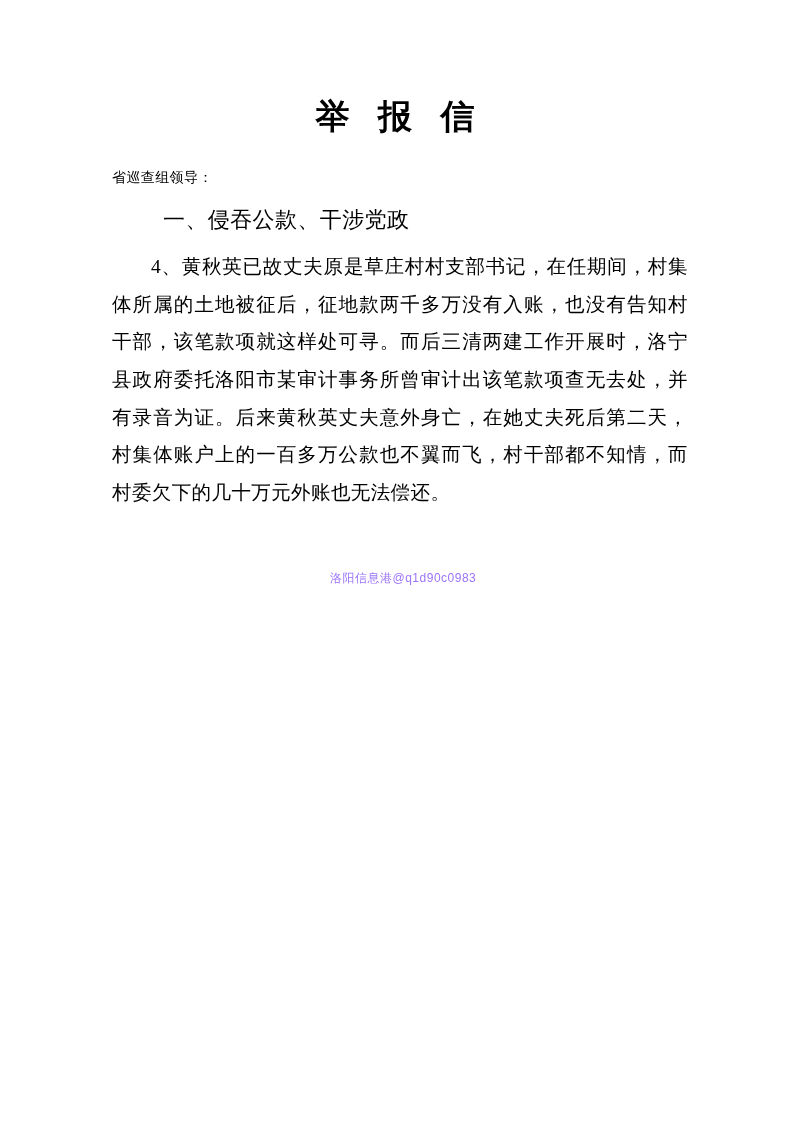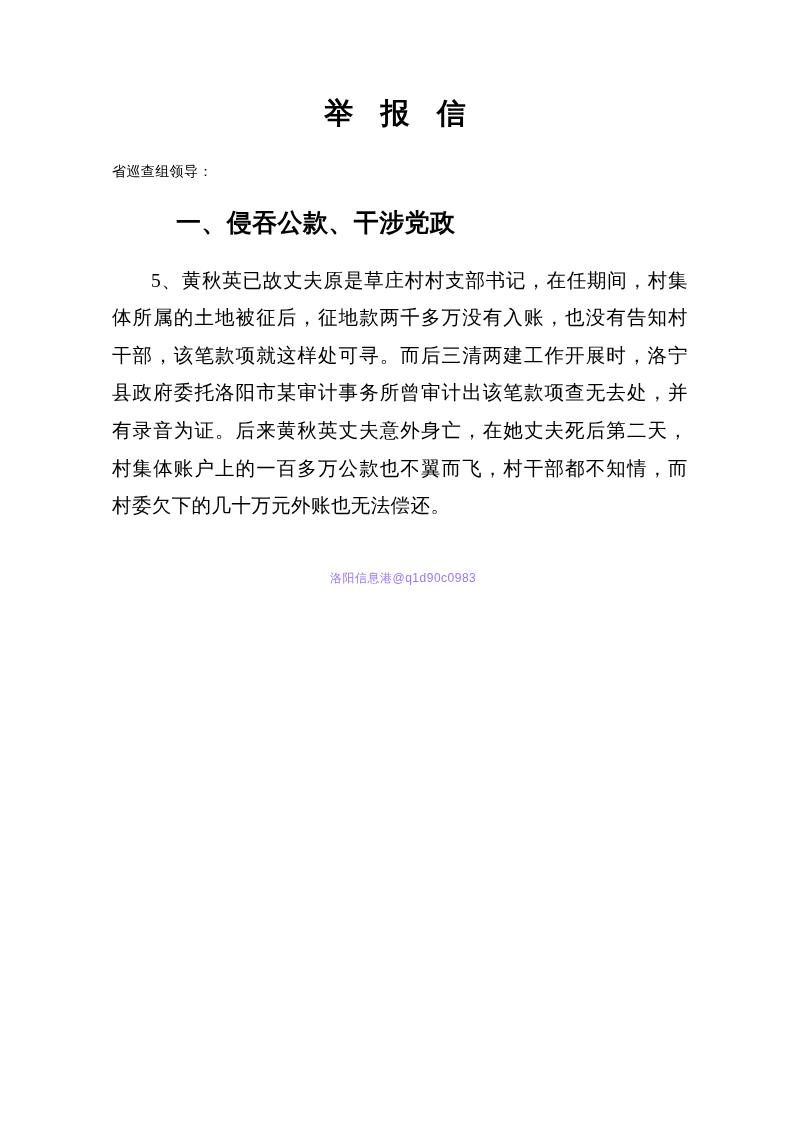--- a/index.html
+++ b/index.html
@@ -17,21 +17,21 @@
   .page {
     position: relative;
     width: 800px;
     height: 1131px;
     box-sizing: border-box;
     padding: 95px 112px 40px 112px;
     background: #ffffff;
   }
   .doc-title {
     text-align: center;
-    font-size: 29px;
+    font-size: 34px;
     font-weight: bold;
     letter-spacing: 10px;
     margin: 0 0 26px 0;
     line-height: 1.3;
     font-family: "Liberation Serif", "DejaVu Serif", serif;
   }
   .salutation {
     font-size: 14px;
     line-height: 1.9;
     margin: 0 0 2px 0;
@@ -43,24 +43,24 @@
     line-height: 1.93;
     margin: 0;
     text-align: justify;
     text-justify: inter-ideograph;
     letter-spacing: 0.4px;
   }
   .indent {
     text-indent: 2em;
   }
   .section-head {
-    font-size: 25px;
-    font-weight: bold;
+    font-size: 22px;
+    font-weight: normal;
     line-height: 1.93;
-    margin: 14px;
+    margin: 7px;
     text-indent: 2em;
     letter-spacing: 0.4px;
   }
   .watermark {
     position: absolute;
     left: 330px;
     top: 570px;
     font-size: 12px;
     color: #8b5cf6;
     opacity: 0.85;
@@ -75,18 +75,18 @@
 
 <div class="page">
 
   <h1 class="doc-title">举 报 信</h1>
 
   <p class="salutation">省巡查组领导：</p>
 
 
   <p class="section-head">一、侵吞公款、干涉党政</p>
 
-  <p class="para indent">5、黄秋英已故丈夫原是草庄村村支部书记，在任期间，村集体所属的土地被征后，征地款两千多万没有入账，也没有告知村干部，该笔款项就这样处可寻。而后三清两建工作开展时，洛宁县政府委托洛阳市某审计事务所曾审计出该笔款项查无去处，并有录音为证。后来黄秋英丈夫意外身亡，在她丈夫死后第二天，村集体账户上的一百多万公款也不翼而飞，村干部都不知情，而村委欠下的几十万元外账也无法偿还。</p>
+  <p class="para indent">4、黄秋英已故丈夫原是草庄村村支部书记，在任期间，村集体所属的土地被征后，征地款两千多万没有入账，也没有告知村干部，该笔款项就这样处可寻。而后三清两建工作开展时，洛宁县政府委托洛阳市某审计事务所曾审计出该笔款项查无去处，并有录音为证。后来黄秋英丈夫意外身亡，在她丈夫死后第二天，村集体账户上的一百多万公款也不翼而飞，村干部都不知情，而村委欠下的几十万元外账也无法偿还。</p>
 
 
   <div class="watermark">洛阳信息港@q1d90c0983</div>
 
 </div>
 
 </body></html>

